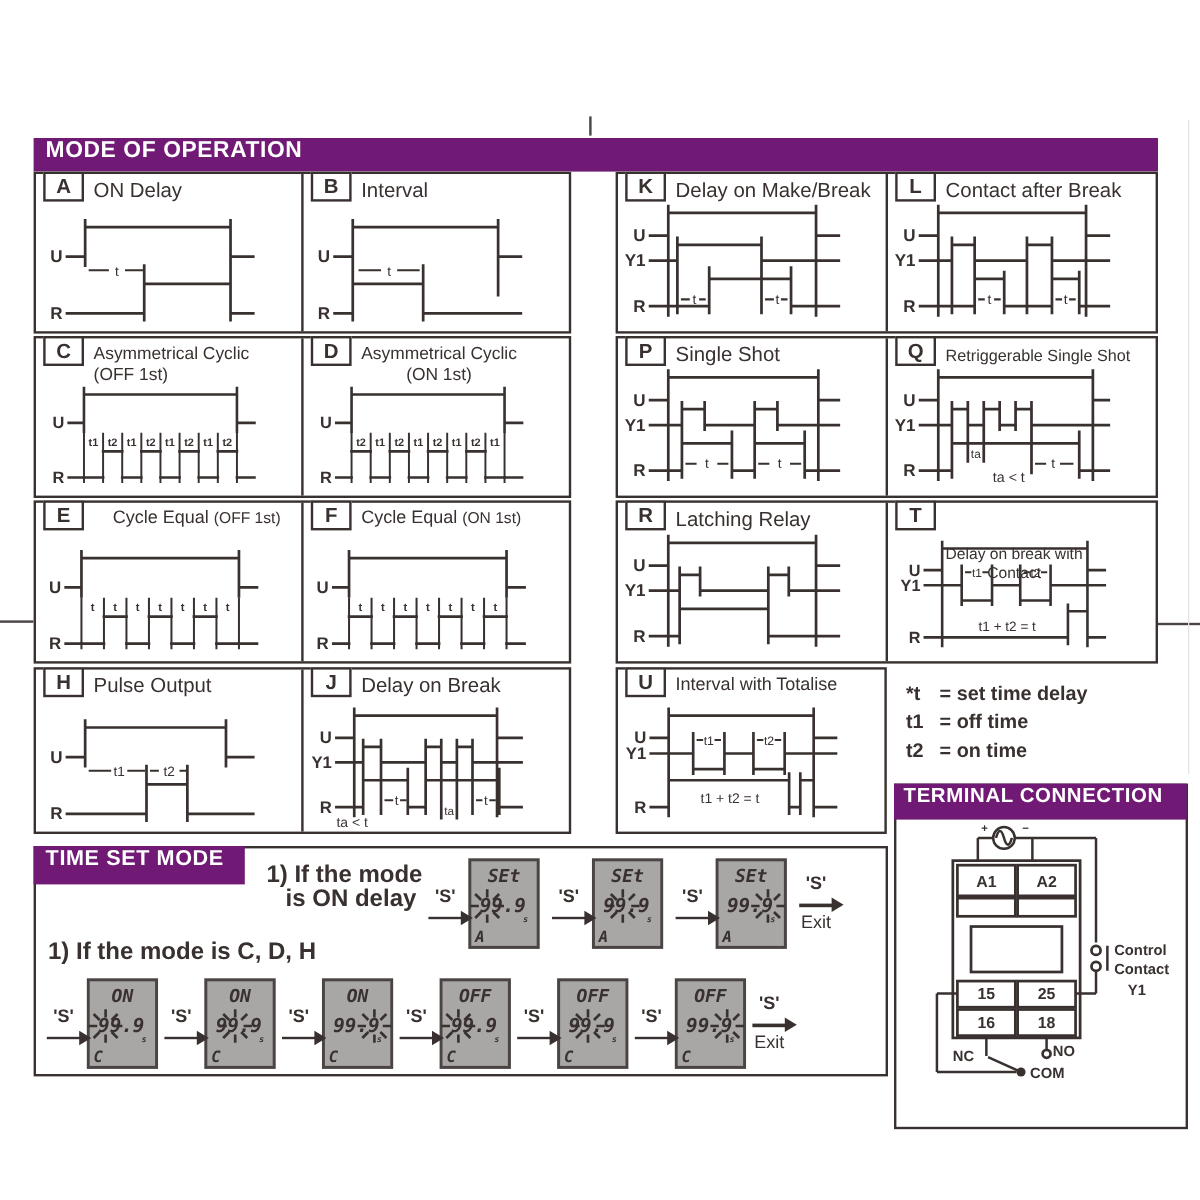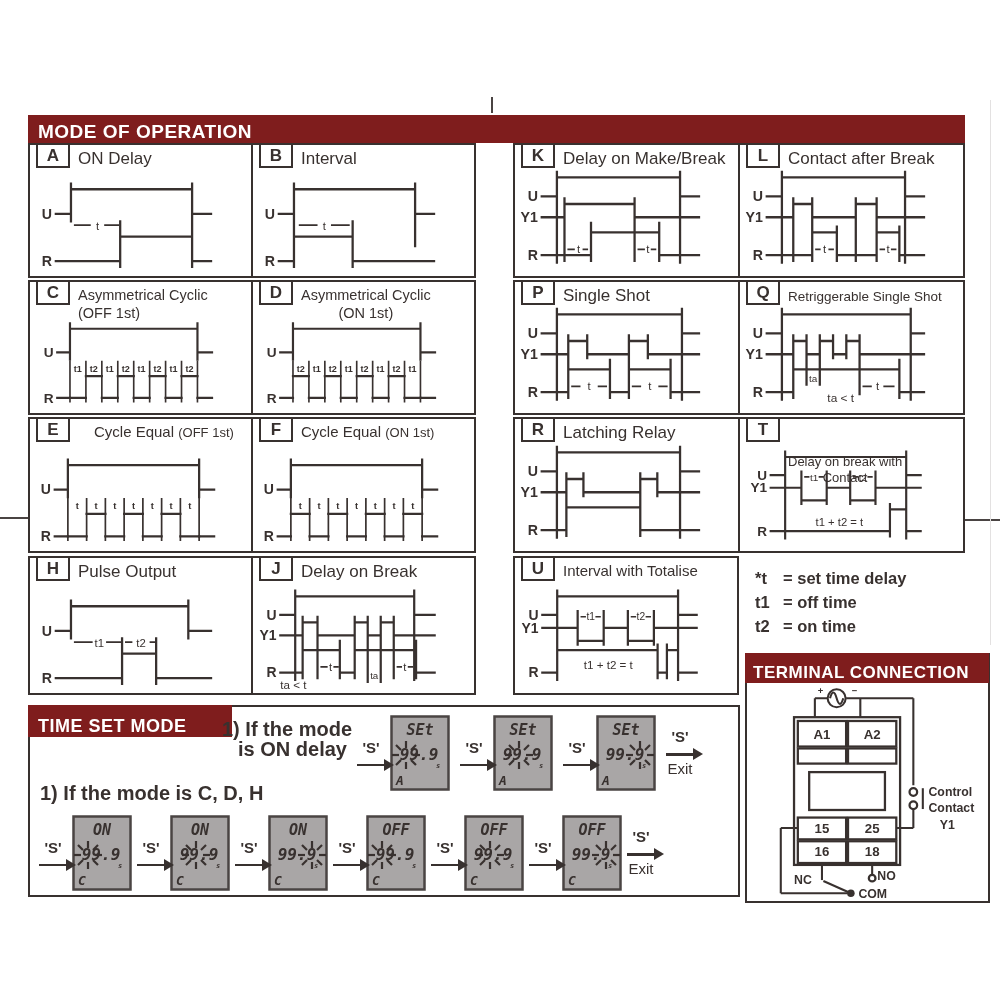--- a/index.html
+++ b/index.html
@@ -1,19 +1,19 @@
 <!DOCTYPE html>
 <html><head>
 <meta charset="utf-8">
 <style>
   html,body{margin:0;padding:0;}
   body{width:1000px;height:1000px;position:relative;background:#fff;
        font-family:"Liberation Sans",sans-serif;color:#38312f;overflow:hidden;}
   .abs{position:absolute;}
-  .bar{background:#7f1d1d;color:#fff;font-weight:bold;display:flex;align-items:flex-end;
+  .bar{background:#701a75;color:#fff;font-weight:bold;display:flex;align-items:flex-start;
        padding-left:10px;letter-spacing:.5px;box-sizing:border-box;}
   .rowbox{position:absolute;border:2.5px solid #38312f;background:#fff;display:flex;box-sizing:border-box;}
   .cell{position:relative;flex:1;}
   .cell + .cell{border-left:2.5px solid #38312f;}
   .badge{position:absolute;top:-2px;left:6px;width:34px;height:25px;border:2.5px solid #38312f;
          background:#fff;font-weight:bold;font-size:17px;display:flex;align-items:center;
          justify-content:center;box-sizing:border-box;z-index:2;}
   .ctitle{position:absolute;left:48px;top:4px;font-size:17px;white-space:nowrap;}
   .ctitle .small{font-size:13px;}
   .title2lines{font-size:14.5px;line-height:1.25;}
@@ -322,21 +322,21 @@
     <span class="legend-k">t1</span>
     <span>= off time</span>
   </div>
   <div class="legend-row">
     <span class="legend-k">t2</span>
     <span>= on time</span>
   </div>
 </div>
 
 <div class="rowbox" style="left:28px;top:705px;width:712px;height:192px;display:block;">
-  <div class="bar" style="position:absolute;left:-2px;top:-2px;width:204px;height:32px;font-size:18px;">
+  <div class="bar" style="position:absolute;left:-2px;top:-2px;width:176px;height:32px;font-size:18px;">
     <span>TIME SET MODE</span>
   </div>
 
   <div class="step1" style="left:192px;top:12px;">
     <div>1) If the mode</div>
     <div style="padding-left:16px;">is ON delay</div>
   </div>
 
   <div class="seq" style="left:322px;top:4px;height:84px;">
     <div class="squnit">
@@ -542,21 +542,21 @@
         </g>
     </svg>
     <div class="squnit">
       <span class="slab">'S'</span>
       <span class="arrow"></span>
       <span class="exitlab">Exit</span>
     </div>
   </div>
 </div>
 
-<div class="rowbox" style="left:745px;top:653px;width:245px;height:250px;display:block;">
+<div class="rowbox" style="left:745px;top:653px;width:245px;height:288px;display:block;">
   <div class="bar" style="position:absolute;left:-2px;top:-2px;width:244px;height:30px;font-size:17px;padding-left:8px;">
     <span>TERMINAL CONNECTION</span>
   </div>
   <svg class="abs" style="left:3px;top:30px;" width="232" height="214" viewBox="0 0 244 226">
 
     <circle class="term-l" cx="91" cy="14" r="9.5"></circle>
     <path class="term-l" d="M84 14 c2.3 -8 4.7 -8 7 0 c2.3 8 4.7 8 7 0" stroke-width="1.8"></path>
     <text class="term-s" x="71" y="9" style="font-size:10px;">+</text>
     <text class="term-s" x="107" y="9" style="font-size:10px;">−</text>
     <path class="term-l" d="M81 14 H68 M68 14 V36 M101 14 H116 M116 14 V36 M116 14 H172 M172 14 V106"></path>

